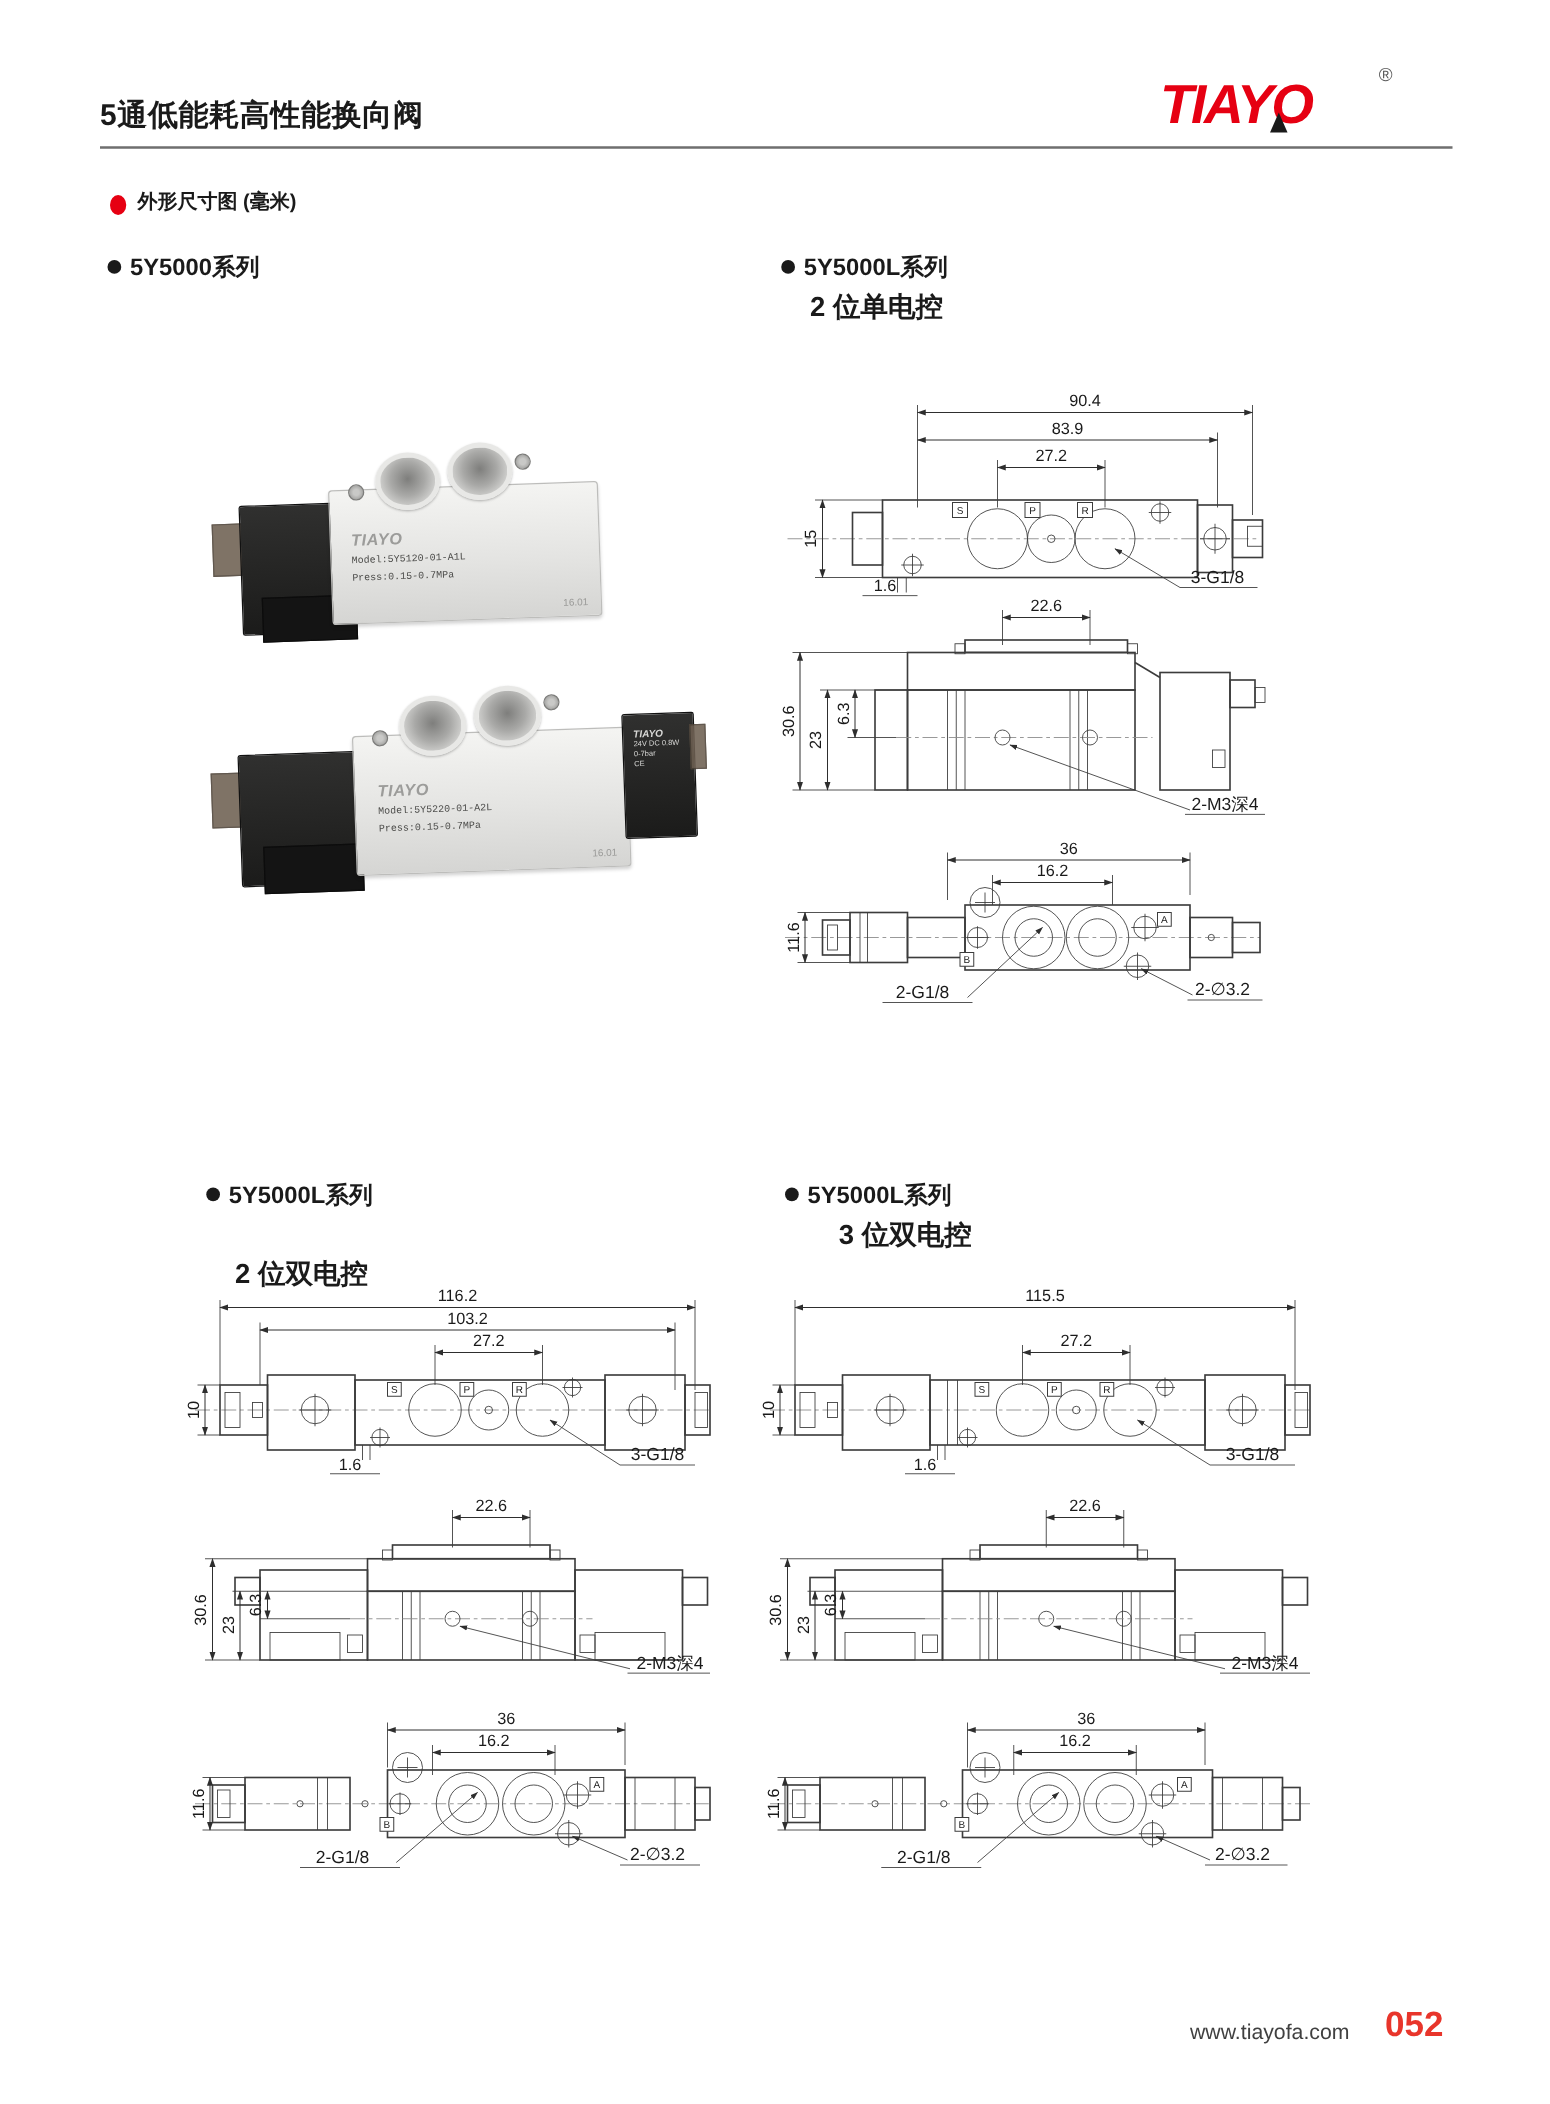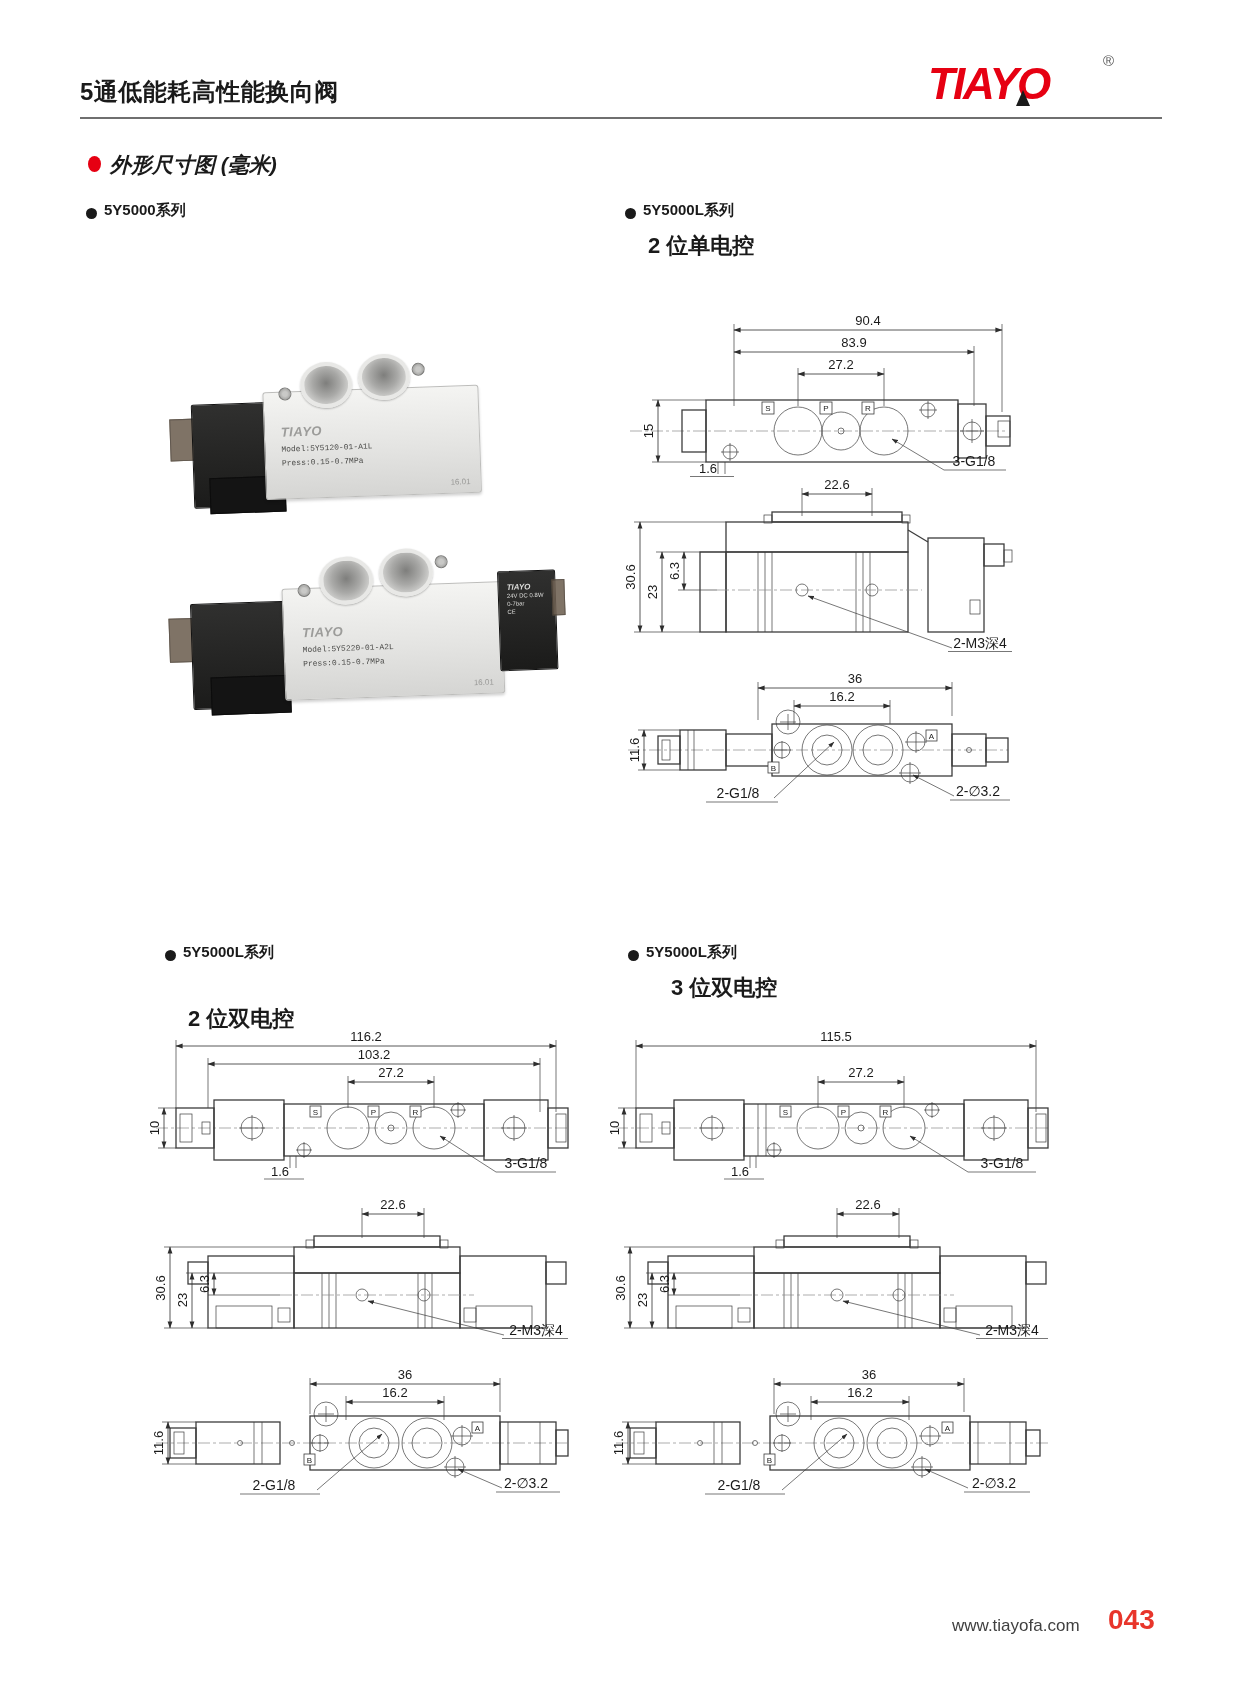--- a/index.html
+++ b/index.html
@@ -9,23 +9,23 @@
   .hd-title{position:absolute;left:80px;top:76px;font-size:24px;font-weight:bold;letter-spacing:.5px;text-align:center;}
   .logo{position:absolute;left:928px;top:56px;width:170px;height:56px;}
   .logo-text{font-size:44px;font-weight:900;font-style:italic;color:#e60012;letter-spacing:-2px;
              font-family:"Liberation Sans",sans-serif;line-height:56px;}
   .logo-reg{position:absolute;right:-16px;top:-4px;font-size:15px;color:#5a5a5a;font-style:normal;font-weight:normal;}
   .logo-tri{position:absolute;left:88px;top:34px;width:0;height:0;border-left:7px solid transparent;
             border-right:7px solid transparent;border-bottom:16px solid #1a1a1a;}
   .hd-rule{position:absolute;left:80px;top:117px;width:1082px;height:2px;background:#6f6f6f;}
   
   .sec-dot{position:absolute;width:13px;height:16px;border-radius:50%;background:#e60012;}
-  .sec-title{position:absolute;font-size:21px;font-weight:bold;font-style:italic;}
+  .sec-title{position:absolute;font-size:16px;font-weight:bold;}
   .blk-dot{position:absolute;width:11px;height:11px;border-radius:50%;background:#1a1a1a;}
-  .blk-title{position:absolute;font-size:15px;font-weight:bold;}
+  .blk-title{position:absolute;font-size:19px;font-weight:bold;}
   .blk-sub{position:absolute;font-size:22px;font-weight:bold;}
   
   .ft-url{position:absolute;left:952px;top:1616px;font-size:17px;color:#404040;}
   .ft-page{position:absolute;left:1108px;top:1604px;font-size:28px;font-weight:bold;color:#e8352b;}
   
   .photo{position:absolute;}
   .tilt{position:absolute;inset:0;transform:rotate(-2deg);}
   .vbody{position:absolute;background:linear-gradient(180deg,#f4f4f2 0%,#e4e4e2 55%,#d5d5d3 100%);
          border:1px solid #bdbdbb;border-radius:3px;box-shadow:0 2px 3px rgba(0,0,0,.18);}
   .vport{position:absolute;border-radius:50%;border:4px solid #e8e8e6;
@@ -576,15 +576,15 @@
     <text class="dtx" x="11" y="71" transform="rotate(-90 11 71)">11.6</text>
     <line class="thin" x1="170" y1="118" x2="235" y2="62" marker-end="url(#ar)"></line>
     <text class="ltx" x="127" y="118">2-G1/8</text>
     <line class="thin" x1="93" y1="122" x2="173" y2="122"></line>
     <line class="thin" x1="313" y1="97" x2="356" y2="116" marker-start="url(#ar)"></line>
     <text class="ltx" x="382" y="116">2-∅3.2</text>
     <line class="thin" x1="352" y1="120" x2="418" y2="120"></line>
   </svg>
 
   <div class="ft-url">www.tiayofa.com</div>
-  <div class="ft-page">043</div>
+  <div class="ft-page">052</div>
 
 </div>
 
 </body></html>

